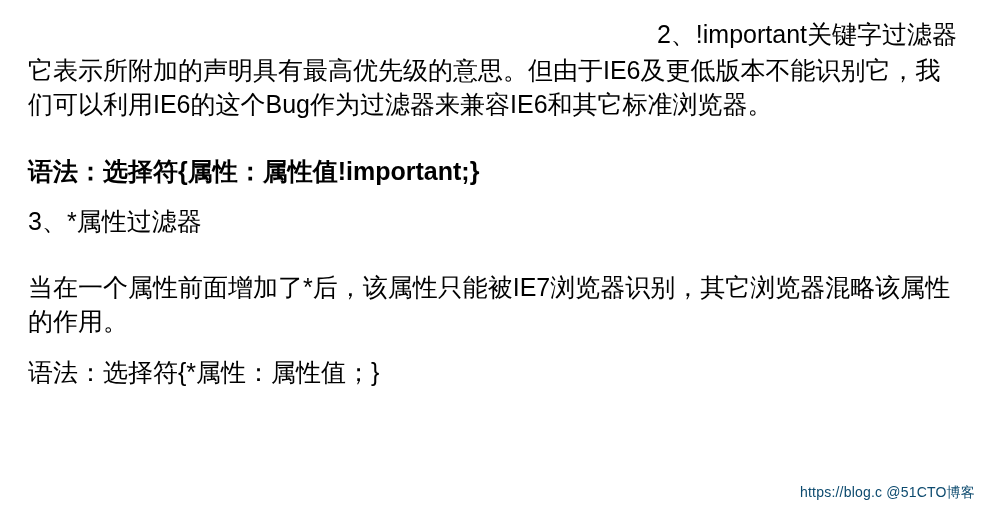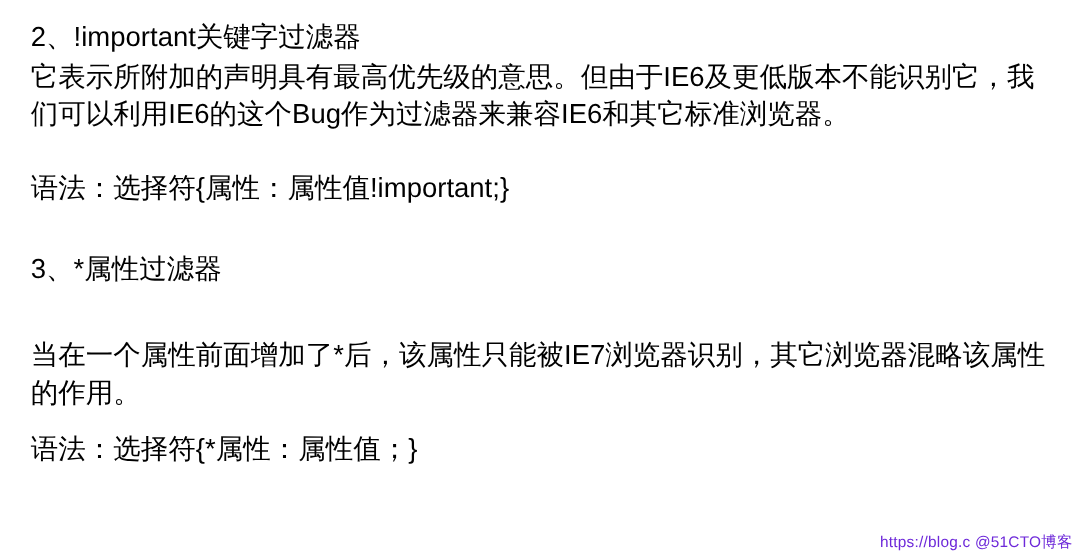--- a/index.html
+++ b/index.html
@@ -13,39 +13,41 @@
       width: 985px;
       height: 508px;
       padding: 18px 28px;
       color: #000000;
       font-size: 25px;
       line-height: 1.35;
       position: relative;
     }
     .section-title {
       margin-bottom: 2px;
+      text-align: right;
     }
     .para {
       margin-bottom: 34px;
     }
     .syntax {
-      margin-bottom: 40px;
+      margin-bottom: 16px;
+      font-weight: bold;
     }
     .section-title-2 {
-      margin-bottom: 44px;
+      margin-bottom: 32px;
     }
     .para-2 {
       margin-bottom: 18px;
     }
     .watermark {
       position: absolute;
       right: 10px;
       bottom: 6px;
       font-size: 14px;
-      color: #6d28d9;
+      color: #0c4a6e;
       letter-spacing: 0.2px;
     }
   </style>
 </head>
 <body>
 
 <div class="section-title">2、!important关键字过滤器</div>
 <div class="para">它表示所附加的声明具有最高优先级的意思。但由于IE6及更低版本不能识别它，我们可以利用IE6的这个Bug作为过滤器来兼容IE6和其它标准浏览器。</div>
 <div class="syntax">语法：选择符{属性：属性值!important;}</div>
 

